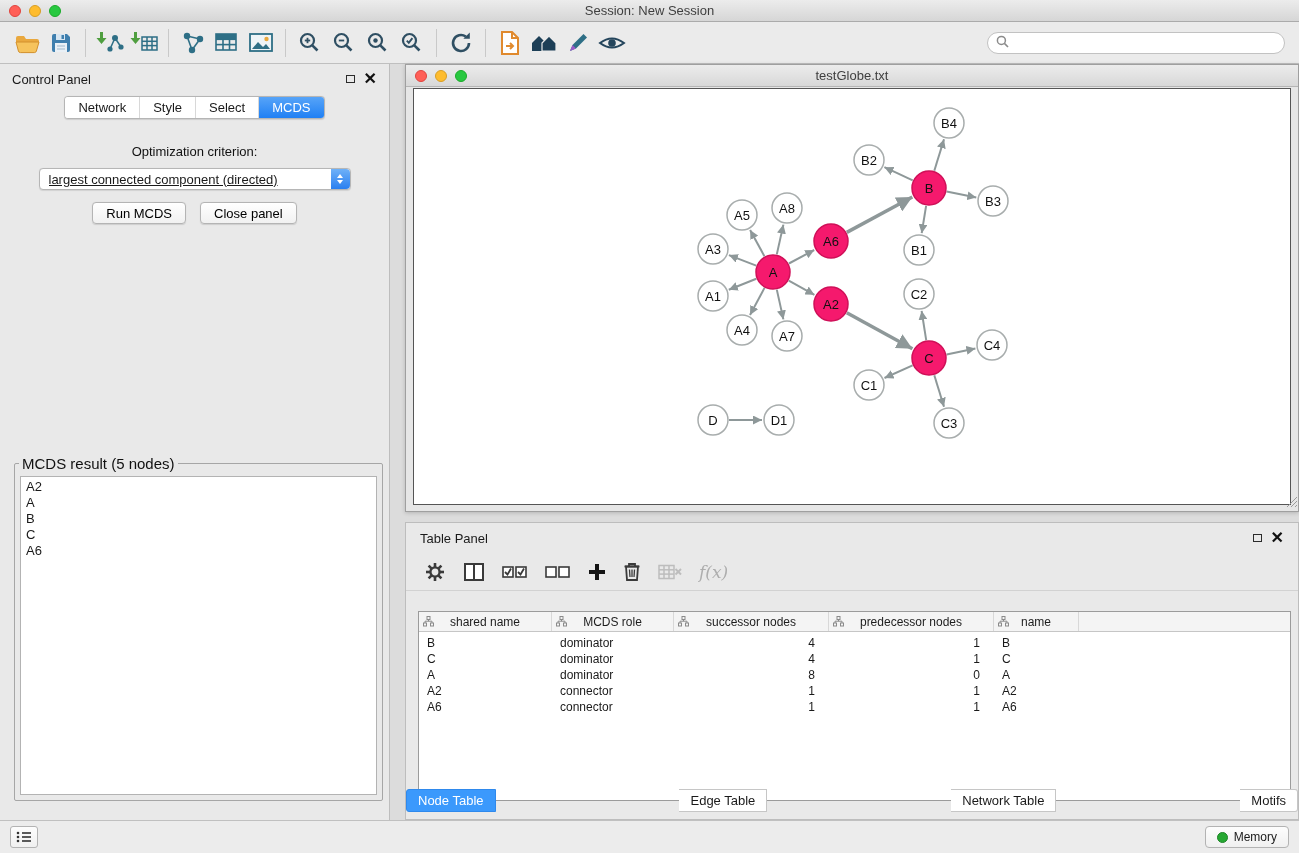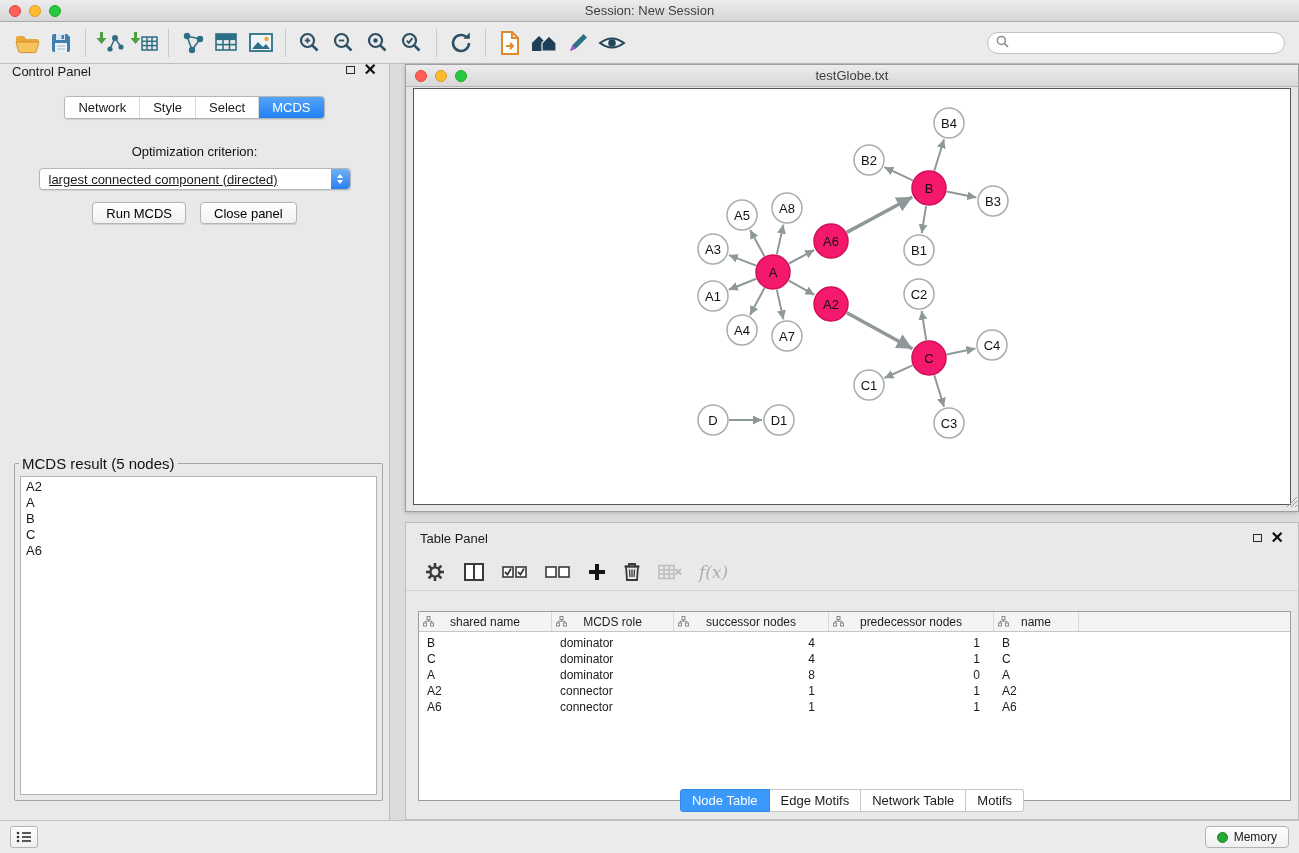--- a/index.html
+++ b/index.html
@@ -21,21 +21,21 @@
   .tb-icon{min-width:34px;height:32px;display:flex;align-items:center;justify-content:center;cursor:pointer;border-radius:4px;}
   .tb-sep{width:1px;height:28px;background:#c9c9c9;margin:0 7px;}
   .search-box{margin-left:auto;margin-right:4px;width:298px;height:22px;background:#fff;border:1px solid #c2c2c2;border-radius:11px;display:flex;align-items:center;padding:0 8px;gap:5px;}
   .search-box input{border:none;outline:none;flex:1;font-size:12px;background:transparent;font-family:"Liberation Sans",sans-serif;}
 
   
   .content{position:absolute;left:0;top:64px;width:1299px;height:756px;background:#dcdcdc;}
 
   
   .control-panel{position:absolute;left:0;top:0;width:390px;height:756px;background:#e9e9e9;border-right:1px solid #bdbdbd;}
-  .cp-header{height:30px;display:flex;align-items:flex-start;padding:0 12px;}
+  .cp-header{height:30px;display:flex;align-items:center;padding:0 12px;}
   .panel-controls{margin-left:auto;display:flex;gap:9px;align-items:center;}
   .float-box{width:9px;height:8px;border:1.5px solid #2b2b2b;display:inline-block;}
   .x-close{font-weight:700;font-size:16px;color:#111;line-height:12px;cursor:pointer;}
   .cp-tabs{display:flex;justify-content:center;margin-top:2px;}
   .seg{display:flex;border:1px solid #b5b5b5;border-radius:4px;overflow:hidden;background:#fff;box-shadow:0 0.5px 1px rgba(0,0,0,.12);}
   .cp-tab{padding:3px 13px;font-size:13px;background:#fff;border-left:1px solid #d8d8d8;cursor:pointer;white-space:nowrap;}
   .cp-tab:first-child{border-left:none;}
   .cp-tab.active{background:linear-gradient(#57a4f8,#2080f4);color:#fff;}
   .cp-opt-label{text-align:center;margin-top:25px;font-size:13px;color:#111;}
   .cp-dropdown{position:relative;margin:9px auto 0;width:312px;height:22px;background:#fff;border:1px solid #b6b6b6;border-radius:4px;display:flex;align-items:center;padding:0 22px 0 9px;font-size:13px;cursor:pointer;box-shadow:0 0.5px 1px rgba(0,0,0,.1);text-decoration:underline;}
@@ -71,21 +71,21 @@
   .th.filler{flex:1;border-right:none;}
   .th:nth-child(1),.td:nth-child(1){width:133px;}
   .th:nth-child(2),.td:nth-child(2){width:122px;}
   .th:nth-child(3),.td:nth-child(3){width:155px;}
   .th:nth-child(4),.td:nth-child(4){width:165px;}
   .th:nth-child(5),.td:nth-child(5){width:85px;}
   .tbl-body{padding-top:3px;}
   .tr{display:flex;height:16px;align-items:center;font-size:12px;}
   .td{overflow:hidden;white-space:nowrap;padding-left:8px;}
   .td:nth-child(3),.td:nth-child(4){text-align:right;padding-left:0;padding-right:14px;}
-  .tp-tabs{position:absolute;left:0;right:0;bottom:7px;display:flex;justify-content:center;}
+  .tp-tabs{position:absolute;left:0;right:0;bottom:7px;display:flex;justify-content:space-between;}
   .tp-tab{padding:3px 11px;font-size:13px;background:#fff;border:1px solid #c6c6c6;border-left:none;cursor:pointer;}
   .tp-tab:first-child{border-left:1px solid #c6c6c6;border-radius:3px 0 0 3px;}
   .tp-tab:last-child{border-radius:0 3px 3px 0;}
   .tp-tab.active{background:#3b99fc;border-color:#2f89ec;color:#fff;}
 
   
   .statusbar{position:absolute;left:0;top:820px;width:100%;height:33px;background:#ececec;border-top:1px solid #c0c0c0;display:flex;align-items:center;padding:0 10px;}
   .sb-btn{width:28px;height:22px;border:1px solid #b3b3b3;border-radius:3px;background:linear-gradient(#fdfdfd,#f0f0f0);display:flex;align-items:center;justify-content:center;cursor:pointer;}
   .memory-btn{margin-left:auto;height:22px;border:1px solid #b3b3b3;border-radius:4px;background:linear-gradient(#fdfdfd,#f0f0f0);display:flex;align-items:center;gap:6px;padding:0 11px;font-size:12px;cursor:pointer;}
   .memory-dot{width:11px;height:11px;border-radius:50%;background:#26a832;border:1px solid #1d8427;}
@@ -591,21 +591,21 @@
               <div class="td">A6</div>
               <div class="td">connector</div>
               <div class="td">1</div>
               <div class="td">1</div>
               <div class="td">A6</div>
             </div>
           </div>
       </div>
       <div class="tp-tabs" id="tp-tabs">
           <div class="tp-tab active">Node Table</div>
-          <div class="tp-tab">Edge Motifs</div>
+          <div class="tp-tab">Edge Table</div>
           <div class="tp-tab">Network Table</div>
           <div class="tp-tab">Motifs</div>
         </div>
     </div>
   </div>
 
   <div class="statusbar">
     <span class="sb-btn">
       <svg width="16" height="12" viewBox="0 0 16 12">
           <circle cx="2" cy="2" r="1.3" fill="#333"></circle>

